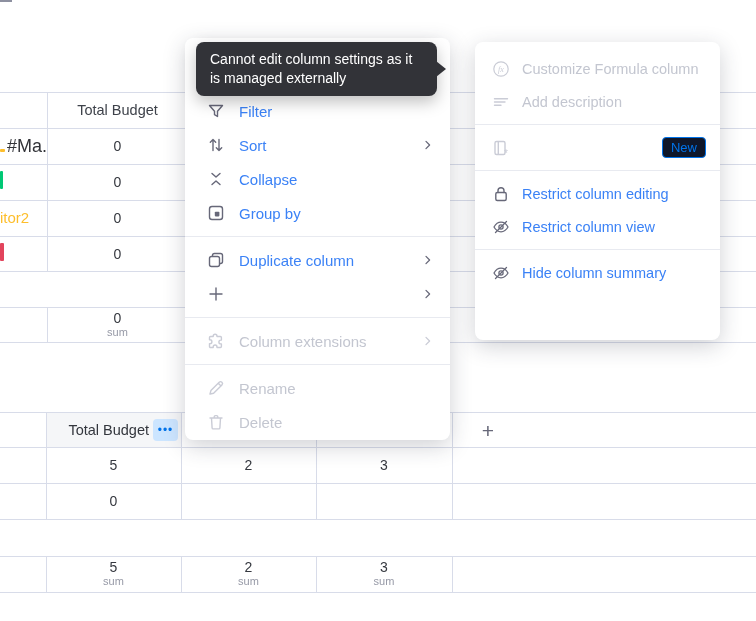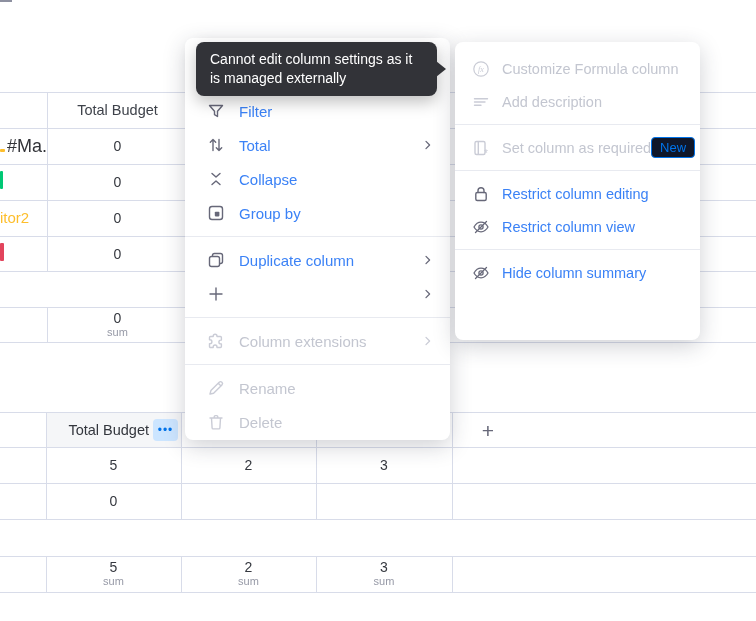--- a/index.html
+++ b/index.html
@@ -16,21 +16,21 @@
   .stack{position:absolute;display:flex;flex-direction:column;align-items:center;justify-content:center;}
   .stack .v{font-size:14px;color:#35383f;line-height:15px;}
   .stack .l{font-size:11px;color:#9699a6;line-height:13px;}
   .fragtext{position:absolute;font-size:18px;color:#323338;display:flex;align-items:center;
             white-space:nowrap;overflow:hidden;}
   .colorbar{position:absolute;border-radius:1px;}
   
   .panel{position:absolute;background:#fff;border-radius:8px;
          box-shadow:0 6px 22px rgba(40,44,63,.22);z-index:10;box-sizing:border-box;}
   .menu{left:185px;top:38px;width:265px;height:402px;padding-top:56px;}
-  .submenu{left:455px;top:42px;width:245px;height:298px;padding-top:10px;}
+  .submenu{left:475px;top:42px;width:245px;height:298px;padding-top:10px;}
   .mi{display:flex;align-items:center;height:34px;padding:0 14px 0 21px;font-size:15px;
       color:#3b82f6;cursor:pointer;white-space:nowrap;}
   .submenu .mi{height:33px;padding:0 14px 0 16px;font-size:14.5px;}
   .mi .ic{width:20px;height:20px;margin-right:13px;color:#676879;flex:none;display:flex;}
   .submenu .mi .ic{margin-right:11px;}
   .mi .chev{margin-left:auto;color:#676879;width:16px;height:16px;display:flex;}
   .mi.disabled{color:#c3c6d0;}
   .mi.disabled .ic,.mi.disabled .chev{color:#caccd6;}
   .mdiv{height:1px;background:#e8eaf0;margin:6px 0;}
   .badge{margin-left:auto;font-size:13px;line-height:17px;color:#0073ea;border:1px solid #0073ea;
@@ -145,21 +145,21 @@
           </svg>
       </span>
       <span>Filter</span>
     </div>
     <div class="mi">
       <span class="ic">
         <svg width="20" height="20" viewBox="0 0 20 20" fill="none" stroke="currentColor" stroke-width="1.4" stroke-linecap="round" stroke-linejoin="round">
             <path d="M7 15.5v-11M7 4.5 4.3 7.2M7 4.5l2.7 2.7M13 4.5v11M13 15.5l-2.7-2.7M13 15.5l2.7-2.7"></path>
           </svg>
       </span>
-      <span>Total</span>
+      <span>Sort</span>
       <span class="chev">
         <svg width="16" height="16" viewBox="0 0 20 20" fill="none" stroke="currentColor" stroke-width="1.6" stroke-linecap="round" stroke-linejoin="round">
             <path d="M7.5 5.5 12 10l-4.5 4.5"></path>
           </svg>
       </span>
     </div>
     <div class="mi">
       <span class="ic">
         <svg width="20" height="20" viewBox="0 0 20 20" fill="none" stroke="currentColor" stroke-width="1.4" stroke-linecap="round" stroke-linejoin="round">
             <path d="M6 4.5 10 8.1l4-3.6M6 15.5l4-3.6 4 3.6"></path>
@@ -256,21 +256,20 @@
     </div>
     <div class="mdiv"></div>
     <div class="mi disabled">
       <span class="ic">
         <svg width="20" height="20" viewBox="0 0 20 20" fill="none" stroke="currentColor" stroke-width="1.4" stroke-linejoin="round">
             <rect x="4" y="3.5" width="10" height="13" rx="1.5"></rect>
             <path d="M7.3 3.5v13"></path>
             <text x="15" y="18.5" font-size="10" text-anchor="middle" fill="currentColor" stroke="none">*</text>
           </svg>
       </span>
-      <span>Set column as required</span>
       <span class="badge" style="color: rgb(0, 115, 234);">New</span>
     </div>
     <div class="mdiv"></div>
     <div class="mi">
       <span class="ic">
         <svg width="20" height="20" viewBox="0 0 20 20" fill="none" stroke="currentColor" stroke-width="1.4" stroke-linecap="round" stroke-linejoin="round">
             <rect x="4.8" y="8.5" width="10.4" height="8" rx="1.5"></rect>
             <path d="M7 8.5V6.8a3 3 0 0 1 6 0v1.7"></path>
           </svg>
       </span>

